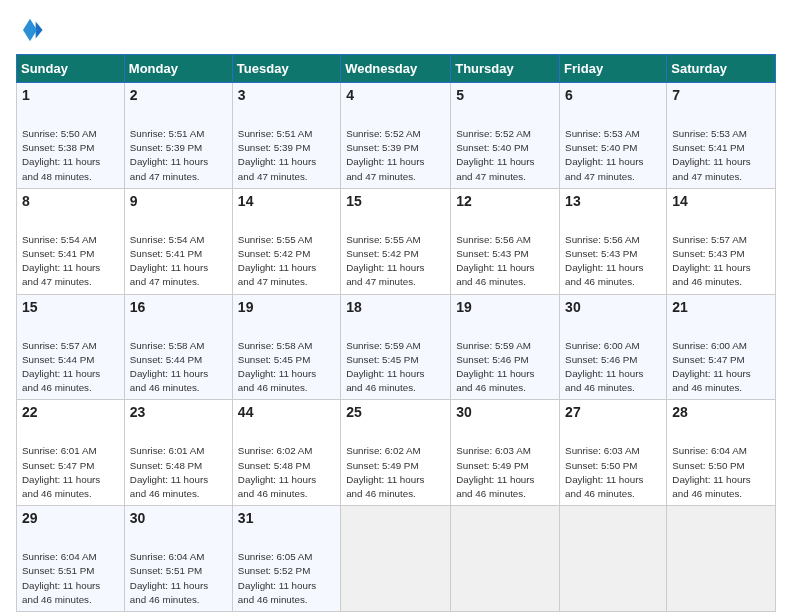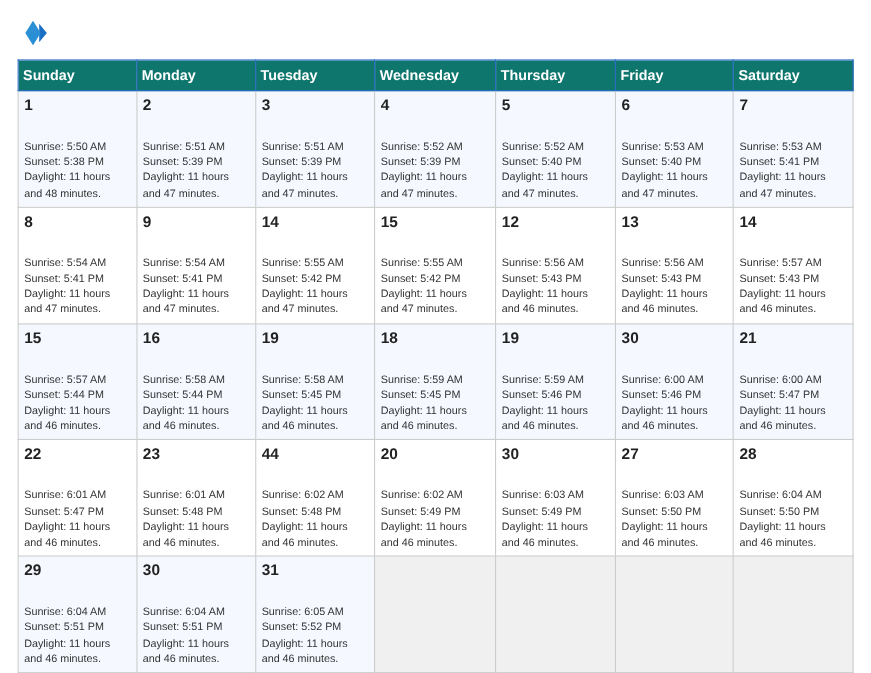--- a/index.html
+++ b/index.html
@@ -293,21 +293,21 @@
 and 46 minutes.</div>
         </td>
         <td>
           <span class="day-num">44</span>
           <div class="day-info" style="white-space: pre-line;">Sunrise: 6:02 AM
 Sunset: 5:48 PM
 Daylight: 11 hours
 and 46 minutes.</div>
         </td>
         <td>
-          <span class="day-num">20</span>
+          <span class="day-num">25</span>
           <div class="day-info" style="white-space: pre-line;">Sunrise: 6:02 AM
 Sunset: 5:49 PM
 Daylight: 11 hours
 and 46 minutes.</div>
         </td>
         <td>
           <span class="day-num">30</span>
           <div class="day-info" style="white-space: pre-line;">Sunrise: 6:03 AM
 Sunset: 5:49 PM
 Daylight: 11 hours

